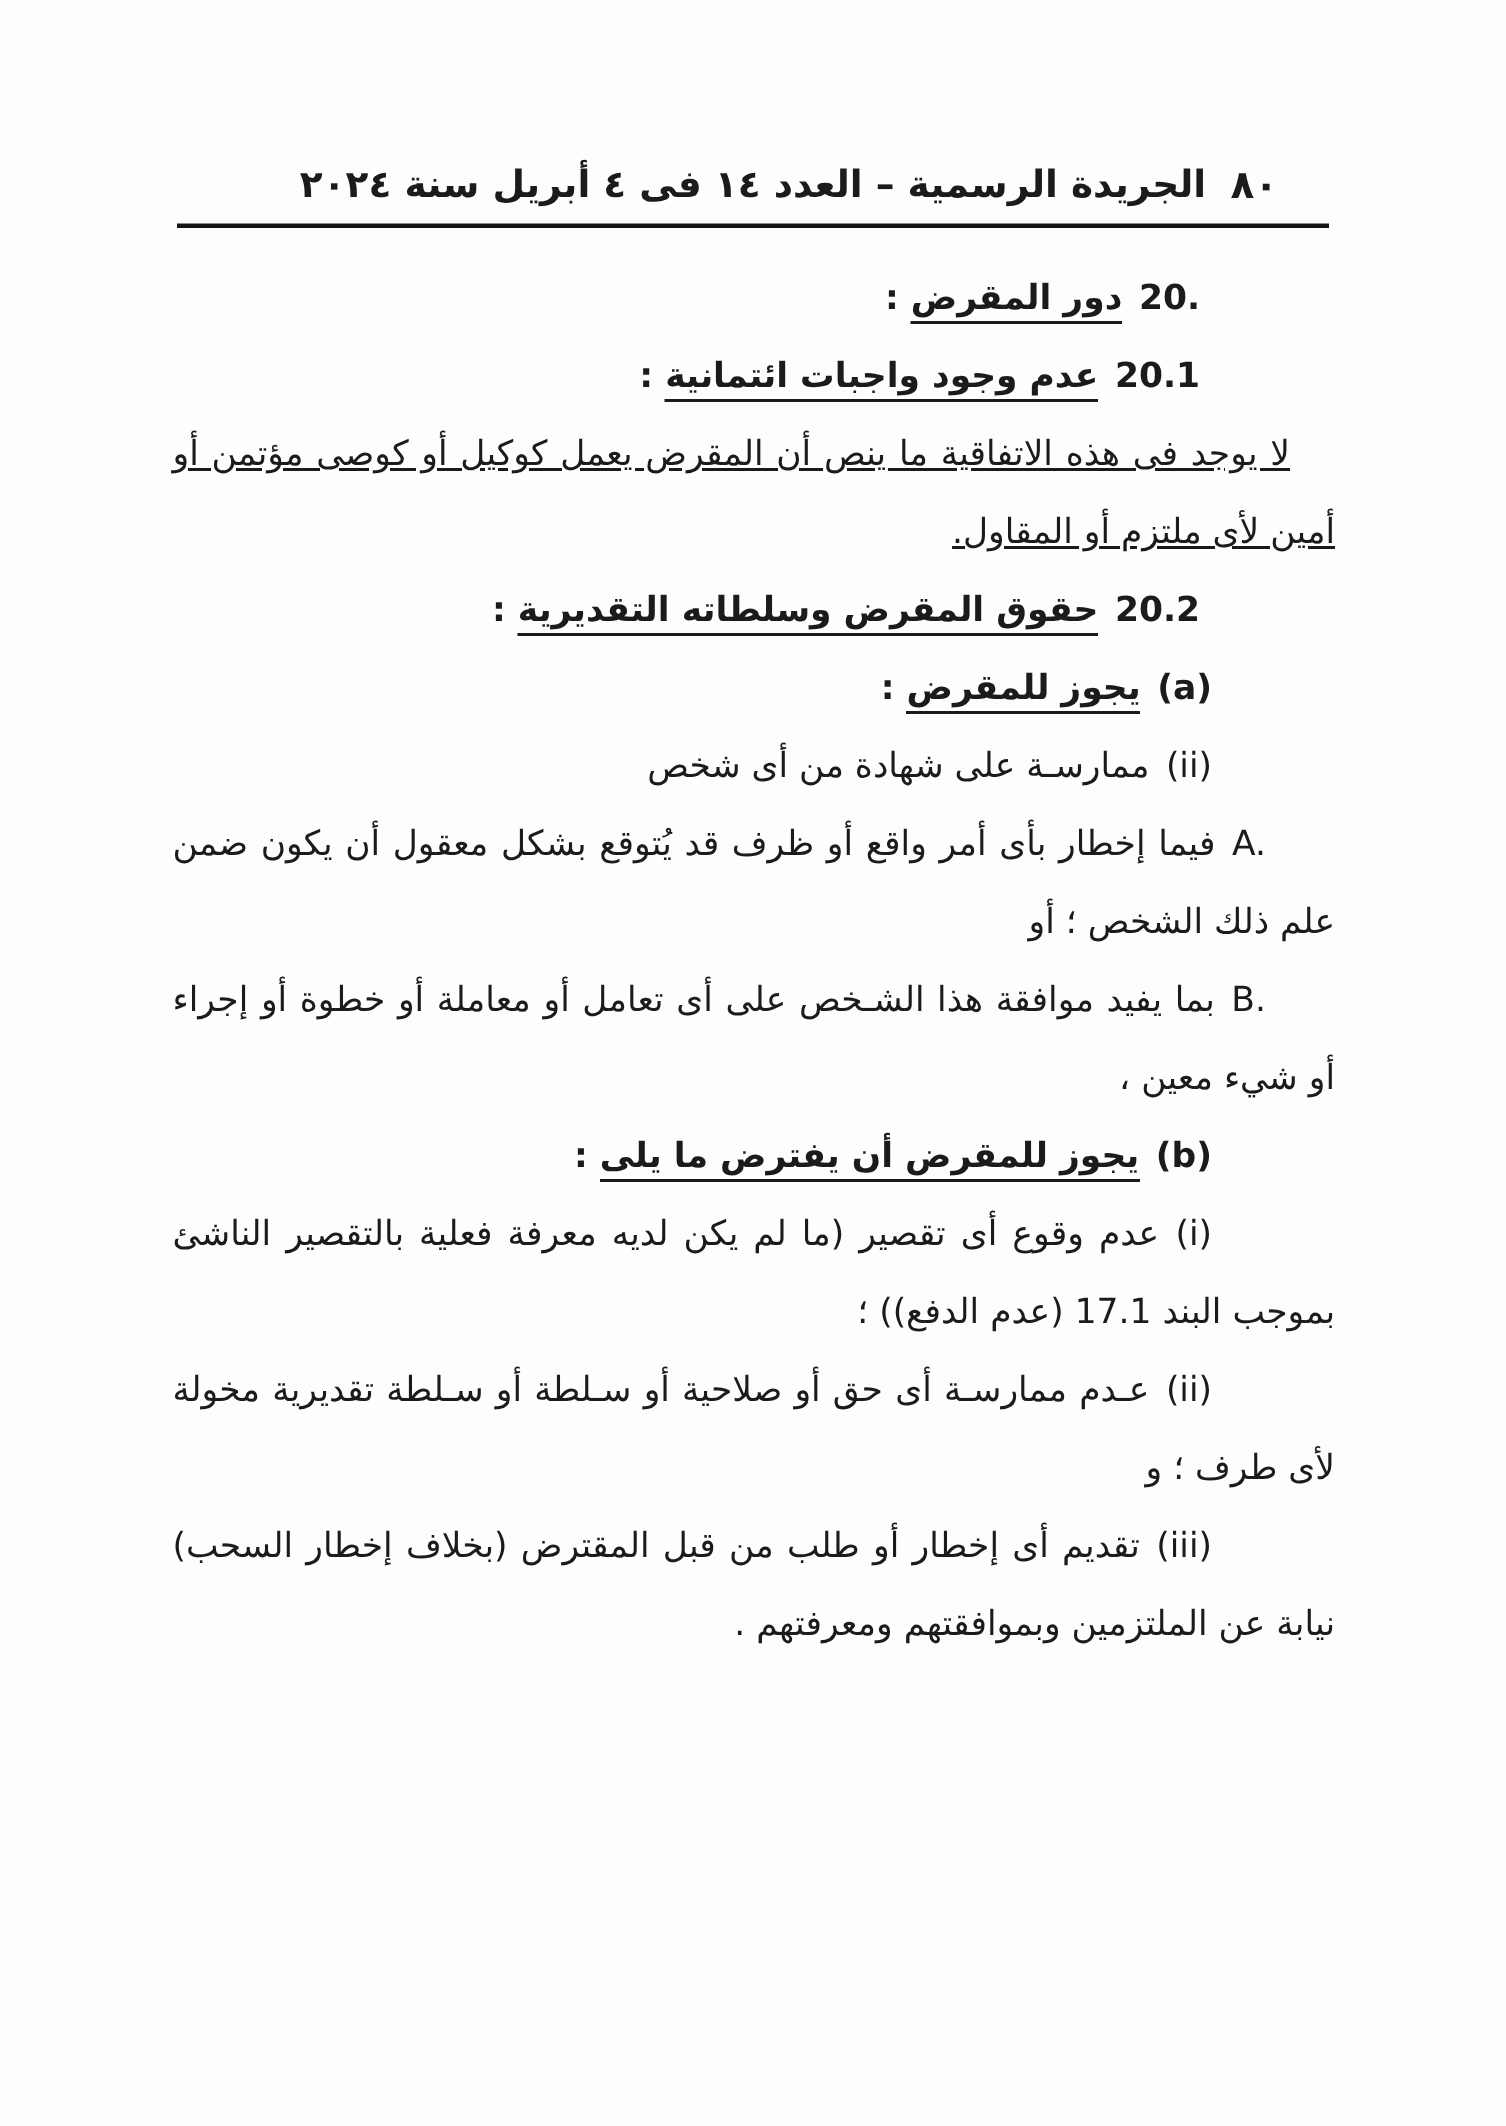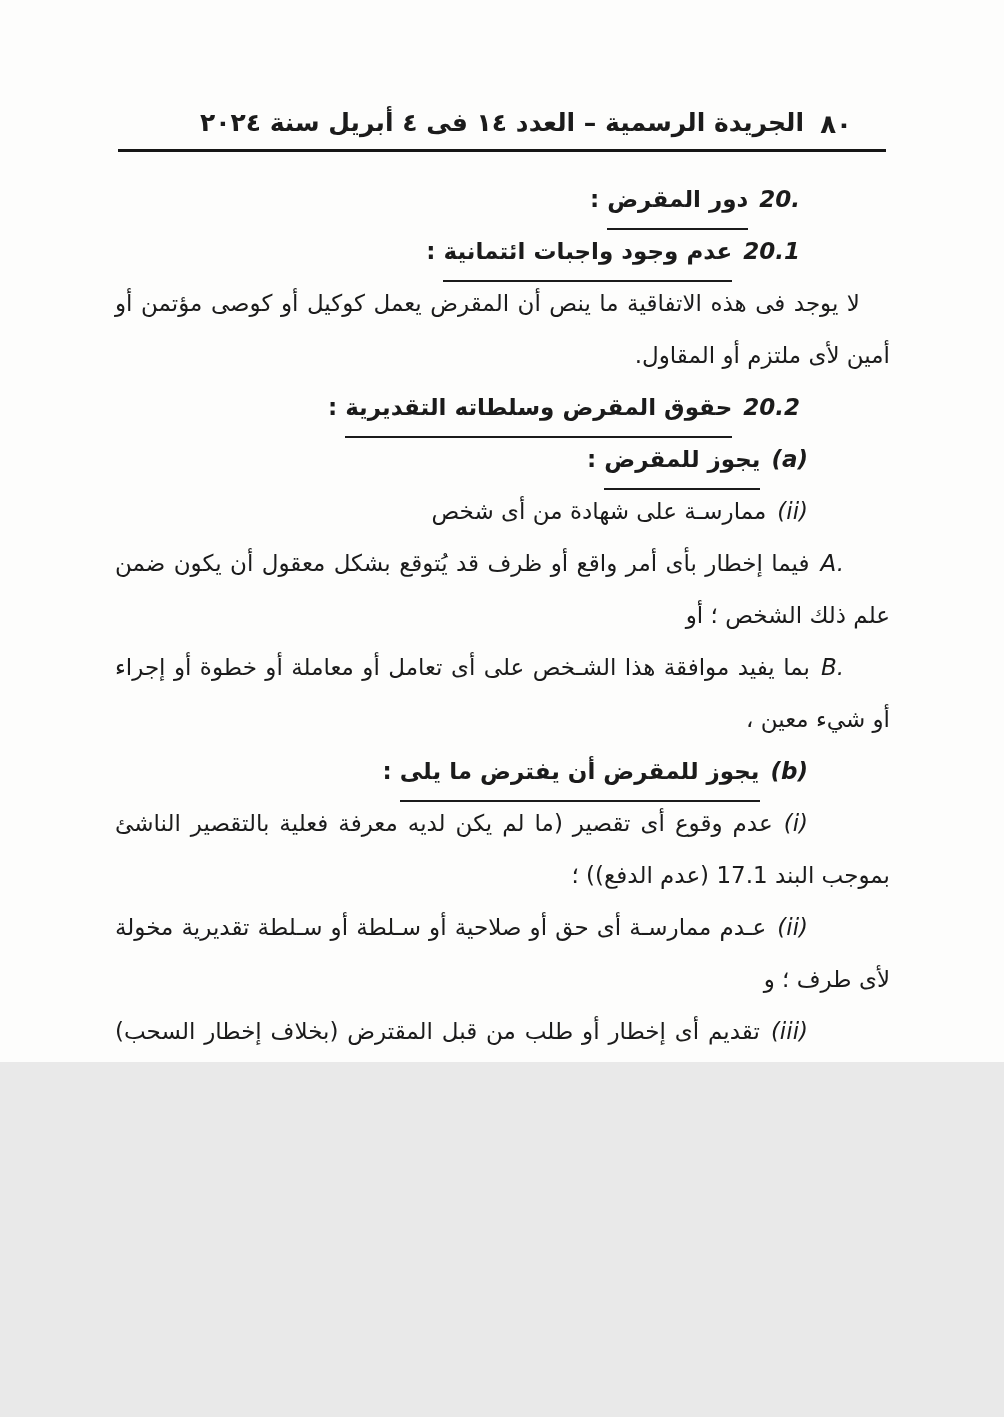--- a/index.html
+++ b/index.html
@@ -4,21 +4,21 @@
 <style>
   * { margin: 0; padding: 0; box-sizing: border-box; }
   html, body { background: #e9e9e9; }
   body {
     width: 1004px;
     font-family: "DejaVu Sans", sans-serif;
   }
   .page {
     position: relative;
     width: 1004px;
-    height: 1062px;
+    height: 1417px;
     background: #fdfdfc;
     color: #1b1b1b;
     direction: rtl;
     overflow: hidden;
   }
   
   .page-header {
     position: absolute;
     top: 108px;
     left: 0;
@@ -62,32 +62,31 @@
     text-align: justify;
     text-align-last: right;
     direction: rtl;
   }
   .bold { font-weight: 700; }
   .num {
     direction: ltr;
     unicode-bidi: isolate;
     margin-left: 11px;
     white-space: nowrap;
-    font-style: italic;
   }
   .ul {
     border-bottom: 2px solid #1b1b1b;
-    padding-bottom: 16px;
+    padding-bottom: 2px;
   }
   
   .ind-a { text-indent: 90px; }   
   .ind-b { text-indent: 82px; }   
   .ind-c { text-indent: 46px; }   
   .ind-d { text-indent: 128px; }  
-  .ind-e { text-indent: 30px; }   
+  .ind-e { text-indent: 30px; text-decoration: underline; }   
 </style>
 </head>
 <body>
 
 <div class="page">
 
   <header class="page-header">
     <div class="header-title">الجريدة الرسمية – العدد ١٤ فى ٤ أبريل سنة ٢٠٢٤</div>
     <div class="page-number">٨٠</div>
   </header>

